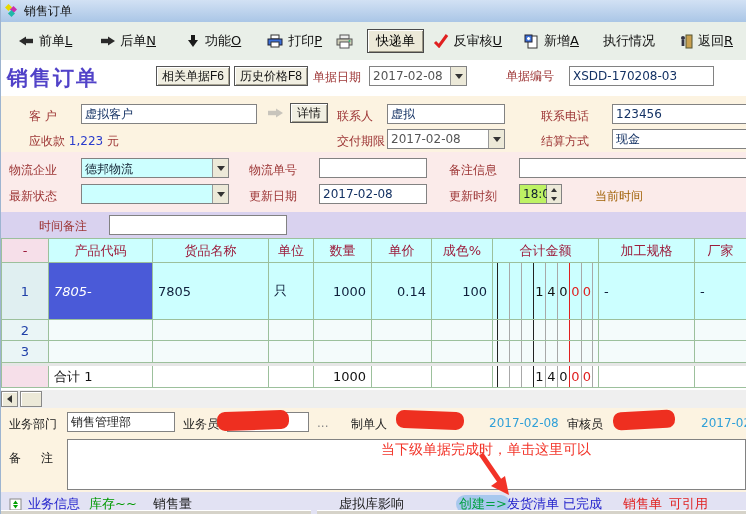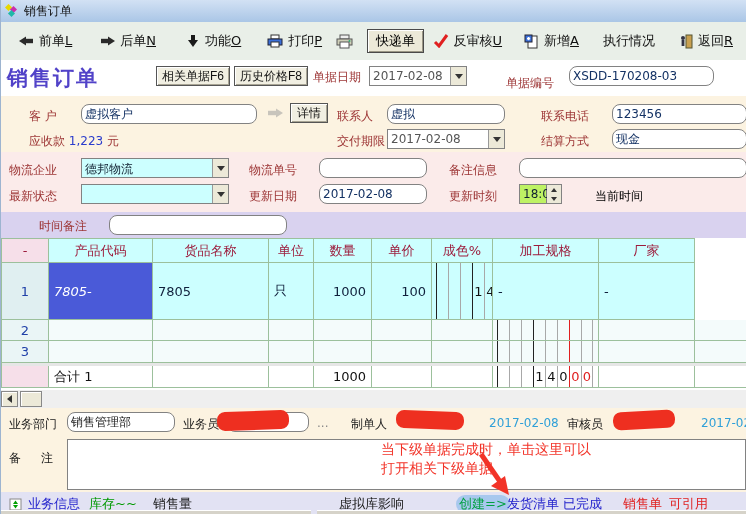--- a/index.html
+++ b/index.html
@@ -23,21 +23,21 @@
 
   
   #docheader { left:0; top:60px; width:746px; height:36px; background:#fff; }
   #doc-title { left:6px; top:4px; font-size:21px; font-weight:bold; color:#5142c8; letter-spacing:2px; }
   .minibtn { position:absolute; height:20px; font-size:12px; padding:1px 5px; background:#f1efe2;
     border:1px solid #555; box-shadow:inset 1px 1px 0 #fff, inset -1px -1px 0 #a8a494; color:#111; }
   .lbl { position:absolute; color:#9c3434; font-size:12px; white-space:nowrap; }
   .lbl-dark { position:absolute; color:#1a1a1a; font-size:12px; white-space:nowrap; }
   .field { position:absolute; background:#fff; border:1px solid #828282; height:20px; font-size:12px;
     font-family:"DejaVu Sans",sans-serif; padding:0 3px; color:#143264; }
-  input.field { outline:none;border-radius:8px; }
+  input.field { outline:none; }
   .combo { position:absolute; height:20px; border:1px solid #828282; background:#fff; display:flex; }
   .combo .val { flex:1; padding:2px 3px; font-size:12px; color:#555; white-space:nowrap; overflow:hidden; }
   .combo .drop { width:16px; background:#ece9d8; border-left:1px solid #999; display:flex; align-items:center; justify-content:center; }
   .tri-down { width:0; height:0; border-left:4px solid transparent; border-right:4px solid transparent; border-top:5px solid #333; }
   .combo.cyan { background:#ccffff; }
   .combo.cyan .val { color:#123; }
 
   
   #customer  { left:0; top:96px;  width:746px; height:56px; background:#fcf3e1; }
   #logistics { left:0; top:152px; width:746px; height:60px; background:#fbebea; }
@@ -212,21 +212,21 @@
     <div id="doc-title" class="abs">销售订单</div>
     <button class="minibtn" style="left:155px;top:6px">相关单据F6</button>
     <button class="minibtn" style="left:233px;top:6px">历史价格F8</button>
     <span class="lbl" style="left:312px;top:9px">单据日期</span>
     <div class="combo" style="left:368px;top:6px;width:98px">
       <span class="val">2017-02-08</span>
       <span class="drop">
           <i class="tri-down"></i>
         </span>
     </div>
-    <span class="lbl" style="left:505px;top:15px">单据编号</span>
+    <span class="lbl" style="left:505px;top:8px">单据编号</span>
     <input class="field" style="left: 568px; top: 6px; width: 145px;" value="XSDD-170208-03">
   </div>
 
   <div id="customer" class="abs">
     <span class="lbl" style="left:28px;top:12px">客 户</span>
     <input class="field" style="left: 80px; top: 8px; width: 176px;" value="虚拟客户">
     <span class="icon abs" style="left:264px;top:11px">
       <svg width="18" height="12" viewBox="0 0 18 12">
           <polygon points="18,6 11,1.5 11,10.5" fill="#c8c4bc"></polygon>
           <rect x="3" y="3.8" width="8" height="4.4" fill="#c8c4bc"></rect>
@@ -277,47 +277,49 @@
       <span class="sval">18:08</span>
       <span class="btns">
         <span>
             <i class="tri-up-s"></i>
           </span>
         <span>
             <i class="tri-down-s"></i>
           </span>
       </span>
     </div>
-    <span class="lbl teal" style="left:594px;top:36px;color:#000000">当前时间</span>
+    <span class="lbl teal" style="left:594px;top:36px;color:#a16207">当前时间</span>
   </div>
 
   <div id="timenote" class="abs">
     <span class="lbl" style="left:38px;top:6px">时间备注</span>
     <input class="field" style="left: 108px; top: 3px; width: 178px;">
   </div>
 
   <div id="grid" class="abs">
     <div id="ghead" class="grow">
       <div class="cell">-</div>
       <div class="cell">产品代码</div>
       <div class="cell">货品名称</div>
       <div class="cell">单位</div>
       <div class="cell">数量</div>
       <div class="cell">单价</div>
       <div class="cell">成色%</div>
+      <div class="cell">合计金额</div>
       <div class="cell">加工规格</div>
       <div class="cell">厂家</div>
     </div>
 
     <div class="grow r-data" style="height:57px">
       <div class="cell numcol" style="height:57px">1</div>
       <div class="cell sel-cell">7805-</div>
       <div class="cell">7805</div>
       <div class="cell">只</div>
       <div class="cell alignR">1000</div>
+      <div class="cell alignR">0.14</div>
       <div class="cell alignR">100</div>
       <div class="cell amtwrap">
         <div class="ruled">
           <span class="slot k"></span>
             <span class="slot"></span>
             <span class="slot"></span>
           <span class="slot k">1</span>
           <span class="slot">4</span>
           <span class="slot">0</span>
           <span class="slot r dec">0</span>
@@ -427,21 +429,20 @@
     <span class="lbl-dark" style="left:566px;top:8px">审核员</span>
     <div class="redact" style="left:612px;top:3px;width:62px;height:18px;transform:rotate(-3deg)"></div>
     <span class="lbl-dark" style="left:700px;top:8px;color:#30a0d8">2017-02-</span>
   </div>
 
   <div id="notes" class="abs">
     <span class="lbl-dark" style="left:8px;top:12px">备</span>
     <span class="lbl-dark" style="left:40px;top:12px">注</span>
     <textarea id="note-area" style=""></textarea>
     <span class="annot" style="left:380px;top:3px">当下级单据完成时，单击这里可以</span>
-    <span class="annot" style="left:380px;top:22px">打开相关下级单据</span>
     <svg class="abs" style="left:466px;top:12px;z-index:6" width="52" height="46" viewBox="0 0 52 46">
       <line x1="14" y1="4" x2="36" y2="36" stroke="#f23328" stroke-width="5"></line>
       <polygon points="42,45 24,36 38,26" fill="#f23328"></polygon>
     </svg>
   </div>
 
   <div id="statusbar" class="abs">
     <span class="s icon" style="left:8px">
       <svg width="13" height="13" viewBox="0 0 13 13">
           <rect x="1" y="1" width="11" height="11" fill="#fff" stroke="#888"></rect>

